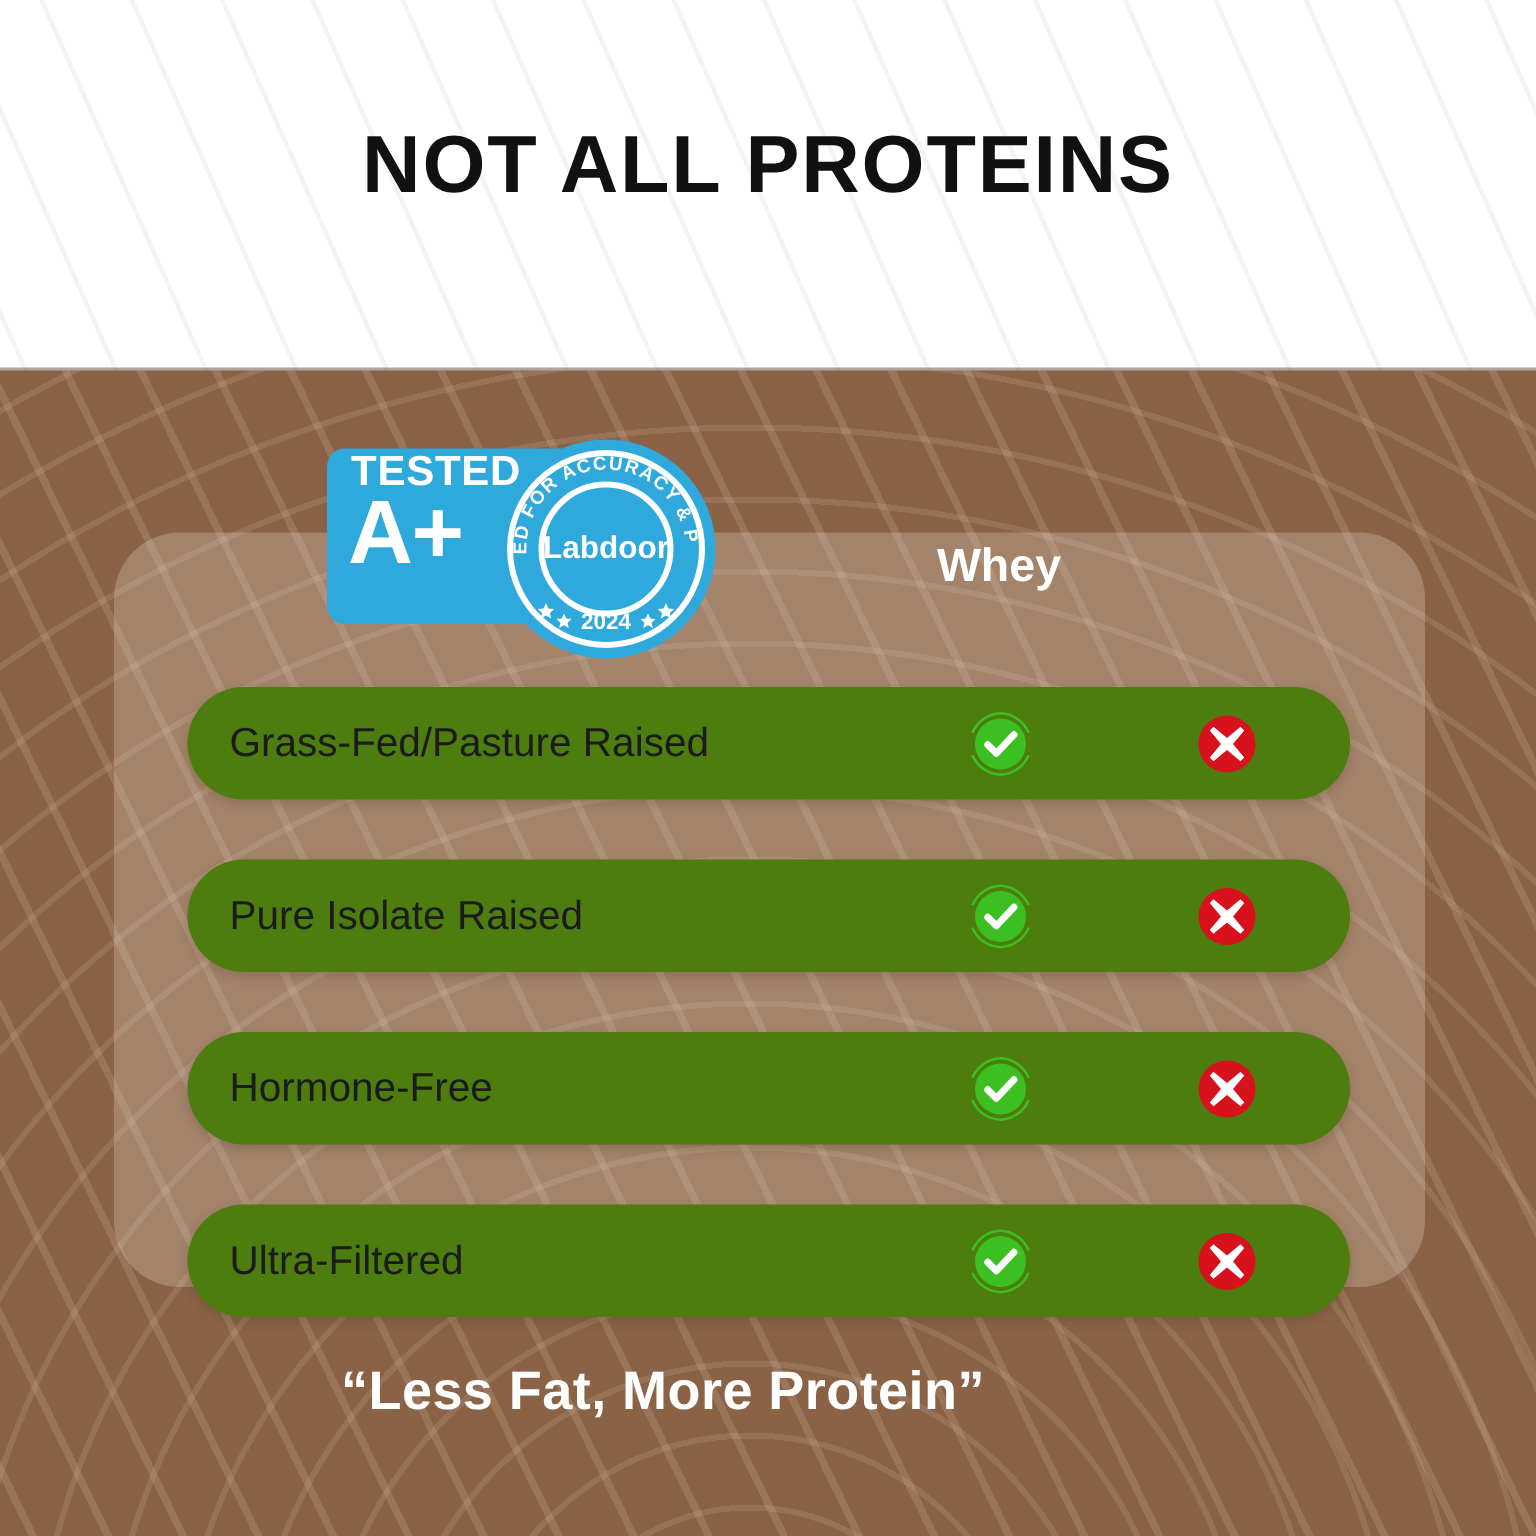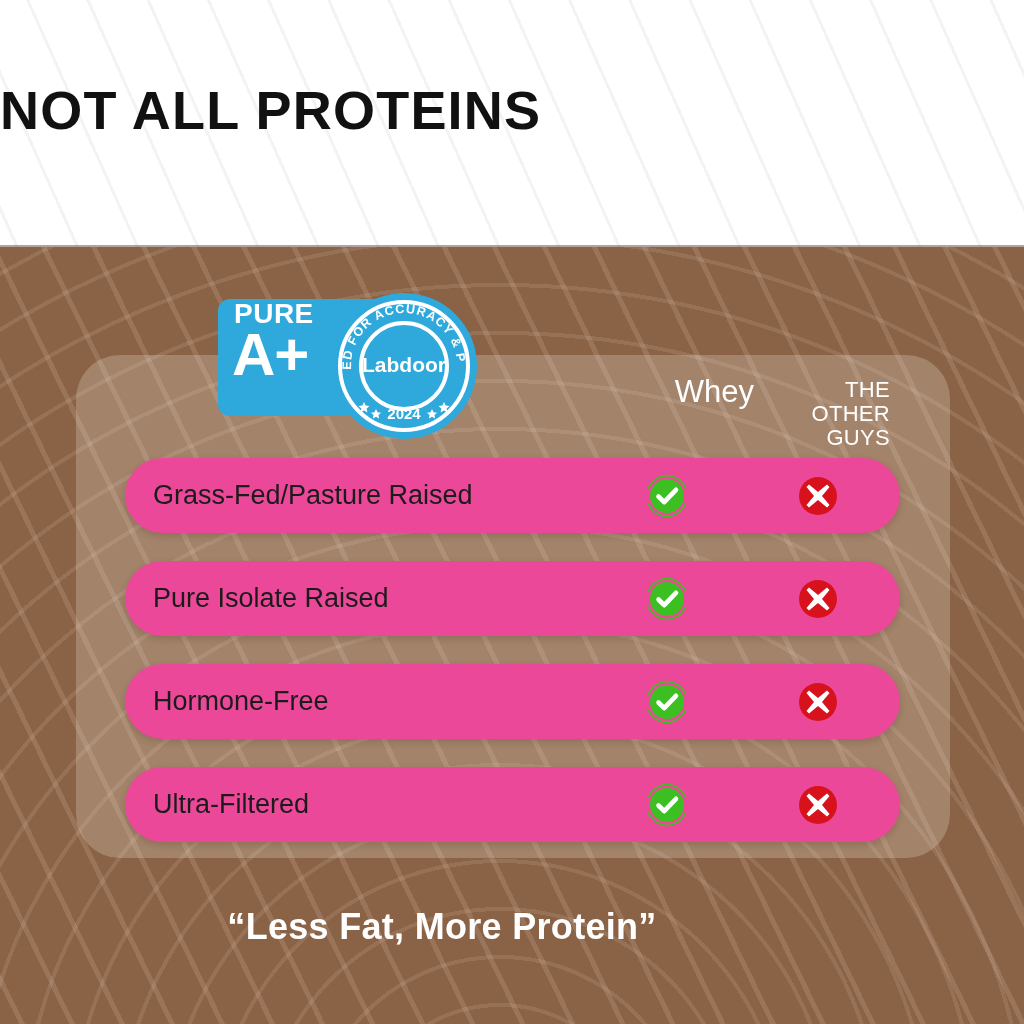--- a/index.html
+++ b/index.html
@@ -95,21 +95,21 @@
     background: rgba(255,246,238,0.22);
     border-radius: 44px;
   }
 
   
   .headline {
     position: absolute;
     left: 0;
     top: 78px;
     width: 1024px;
-    text-align: left;
+    text-align: center;
     color: #111111;
     font-size: 54px;
     font-weight: bold;
     letter-spacing: 1.2px;
     line-height: 1.19;
     text-transform: uppercase;
   }
   .headline .hl-line { display: block; }
 
   
@@ -150,24 +150,23 @@
   .badge-seal {
     position: absolute;
     left: 112px; top: 0px;
     width: 148px; height: 148px;
   }
 
   
   .col-header {
     position: absolute;
     color: #ffffff;
-    text-align: right;
-    font-weight: normal;
+    text-align: center;
+    font-weight: bold;
     line-height: 1.1;
-    margin-top: 15px;
   }
   .col-header.whey {
     left: 578px;
     top: 360px;
     width: 176px;
     font-size: 31px;
   }
   .col-header.others {
     left: 762px;
     top: 363px;
@@ -181,23 +180,23 @@
   .rows {
     position: absolute;
     left: 125px;
     top: 458px;
     width: 775px;
   }
   .row {
     position: relative;
     width: 775px;
     height: 75px;
-    background: #ec4899;
+    background: #4d7c0f;
     border-radius: 38px;
-    margin-bottom: 28px;
+    margin-bottom: 40px;
     box-shadow: 0 3px 7px rgba(60,38,22,0.20);
   }
   .row-label {
     position: absolute;
     left: 28px;
     top: 0;
     height: 75px;
     line-height: 75px;
     color: #1b1b1b;
     font-size: 27px;
@@ -241,21 +240,21 @@
 
   <div class="brown-area">
     <div class="arc-layer"></div>
     <div class="arc-layer2"></div>
   </div>
 
   <div class="panel"></div>
 
   <div class="badge">
     <div class="badge-tab"></div>
-    <div class="badge-rated">PURE</div>
+    <div class="badge-rated">TESTED</div>
     <div class="badge-grade">A+</div>
 
     <svg class="badge-seal" viewBox="0 0 148 148">
       <circle cx="74" cy="74" r="73" fill="#2fa8dc"></circle>
       <circle cx="74" cy="74" r="64" fill="none" stroke="#ffffff" stroke-width="4"></circle>
       <circle cx="74" cy="74" r="43" fill="none" stroke="#ffffff" stroke-width="4"></circle>
       <defs>
         <path id="sealArc" d="M 74,74 m -53,0 a 53,53 0 1,1 106,0" fill="none"></path>
         <path id="sealArcBottom" d="M 74,74 m -40,26 a 47,47 0 0,0 80,0" fill="none"></path>
       </defs>
@@ -269,25 +268,20 @@
         <path d="M46,117 l1.5,3.3 3.6,0.4 -2.7,2.4 0.8,3.5 -3.2,-1.8 -3.2,1.8 0.8,-3.5 -2.7,-2.4 3.6,-0.4 z"></path>
         <path d="M114,110 l1.6,3.6 3.9,0.4 -2.9,2.6 0.8,3.8 -3.4,-2 -3.4,2 0.8,-3.8 -2.9,-2.6 3.9,-0.4 z"></path>
         <path d="M102,117 l1.5,3.3 3.6,0.4 -2.7,2.4 0.8,3.5 -3.2,-1.8 -3.2,1.8 0.8,-3.5 -2.7,-2.4 3.6,-0.4 z"></path>
       </g>
     </svg>
   </div>
 
   <div class="col-header whey">
     <span>Whey</span>
   </div>
-  <div class="col-header others">
-    <span>THE</span>
-    <span>OTHER</span>
-    <span>GUYS</span>
-  </div>
 
   <div class="rows">
 
     <div class="row">
       <div class="row-label">Grass-Fed/Pasture Raised</div>
       <svg class="mark yes" viewBox="0 0 50 50">
         <g fill="none" stroke="#3cc021" stroke-width="1.6" stroke-linecap="round">
           <path d="M6.5,17 A21,21 0 0 1 25,4.5"></path>
           <path d="M43.5,17 A21,21 0 0 0 25,4.5"></path>
           <path d="M6.5,33 A21,21 0 0 0 25,45.5"></path>

